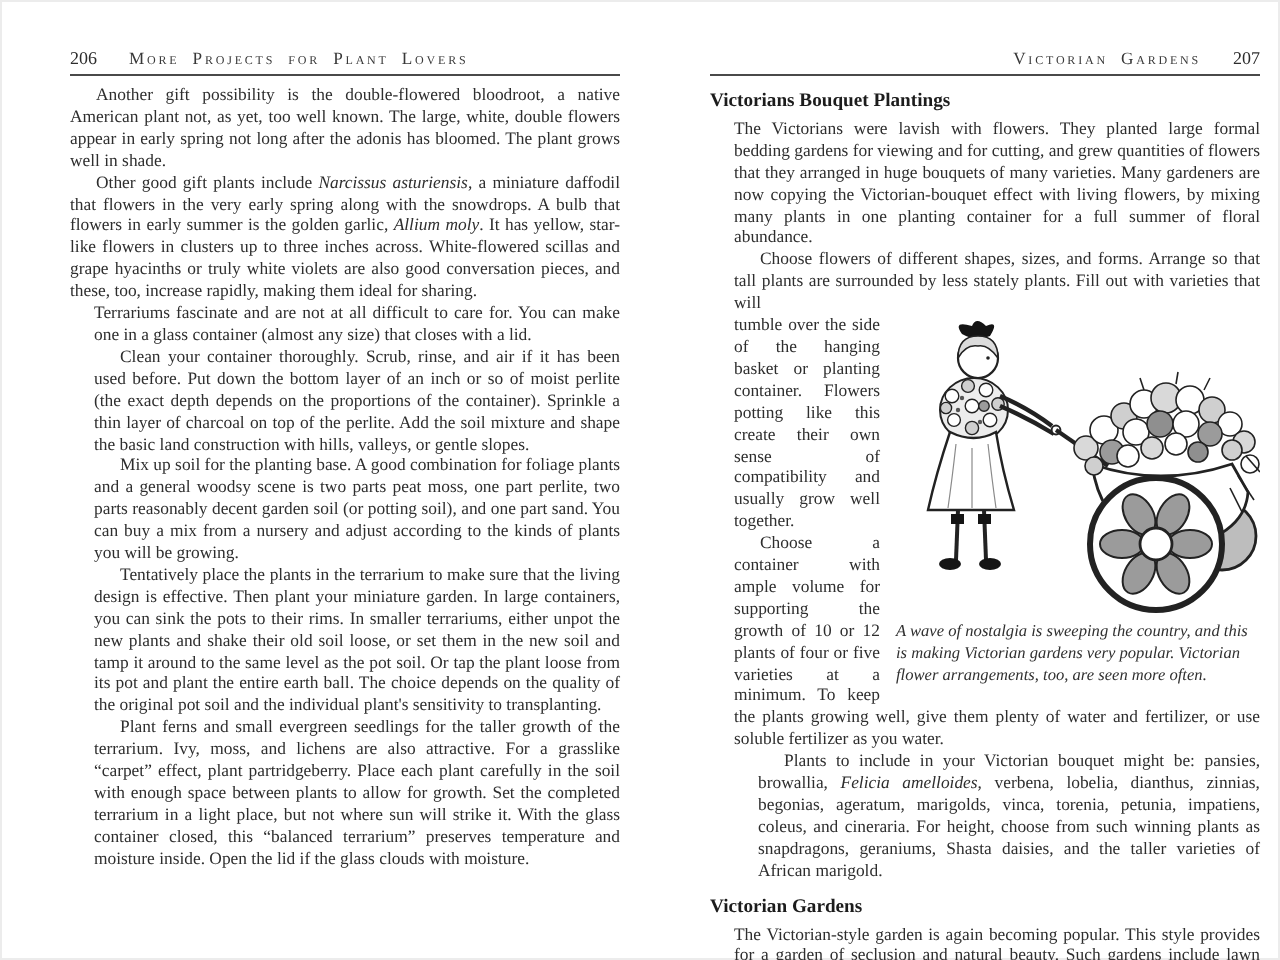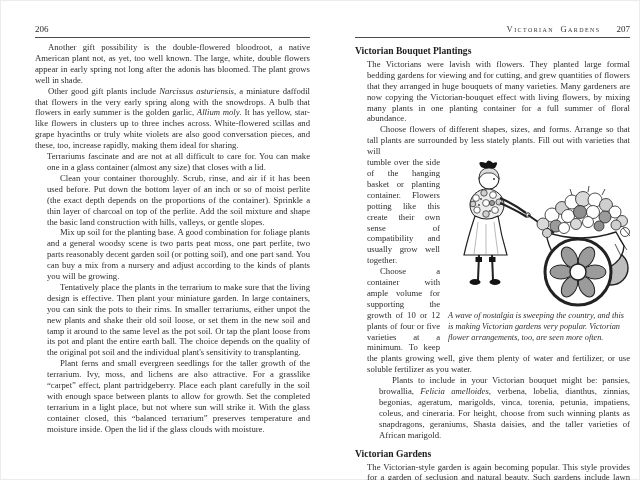--- a/index.html
+++ b/index.html
@@ -48,41 +48,42 @@
   i{font-style:italic;}
 </style>
 </head>
 <body>
 
 <div class="spread">
 
   <div class="page page-left">
     <div class="running-head rh-left">
       <span class="folio">206</span>
+      <span>More Projects for Plant Lovers</span>
     </div>
     <div class="body-text">
       <p class="indent first">Another gift possibility is the double-flowered bloodroot, a native American plant not, as yet, too well known. The large, white, double flowers appear in early spring not long after the adonis has bloomed. The plant grows well in shade.</p>
       <p class="indent"><span>Other good gift plants include </span><i>Narcissus asturiensis</i><span>, a miniature daffodil that flowers in the very early spring along with the snowdrops. A bulb that flowers in early summer is the golden garlic, </span><i>Allium moly</i><span>. It has yellow, star-like flowers in clusters up to three inches across. White-flowered scillas and grape hyacinths or truly white violets are also good conversation pieces, and these, too, increase rapidly, making them ideal for sharing.</span></p>
       <div class="section-body">
         <p>Terrariums fascinate and are not at all difficult to care for. You can make one in a glass container (almost any size) that closes with a lid.</p>
         <p class="indent">Clean your container thoroughly. Scrub, rinse, and air if it has been used before. Put down the bottom layer of an inch or so of moist perlite (the exact depth depends on the proportions of the container). Sprinkle a thin layer of charcoal on top of the perlite. Add the soil mixture and shape the basic land construction with hills, valleys, or gentle slopes.</p>
         <p class="indent">Mix up soil for the planting base. A good combination for foliage plants and a general woodsy scene is two parts peat moss, one part perlite, two parts reasonably decent garden soil (or potting soil), and one part sand. You can buy a mix from a nursery and adjust according to the kinds of plants you will be growing.</p>
         <p class="indent">Tentatively place the plants in the terrarium to make sure that the living design is effective. Then plant your miniature garden. In large containers, you can sink the pots to their rims. In smaller terrariums, either unpot the new plants and shake their old soil loose, or set them in the new soil and tamp it around to the same level as the pot soil. Or tap the plant loose from its pot and plant the entire earth ball. The choice depends on the quality of the original pot soil and the individual plant's sensitivity to transplanting.</p>
         <p class="indent">Plant ferns and small evergreen seedlings for the taller growth of the terrarium. Ivy, moss, and lichens are also attractive. For a grasslike “carpet” effect, plant partridgeberry. Place each plant carefully in the soil with enough space between plants to allow for growth. Set the completed terrarium in a light place, but not where sun will strike it. With the glass container closed, this “balanced terrarium” preserves temperature and moisture inside. Open the lid if the glass clouds with moisture.</p>
       </div>
     </div>
   </div>
 
   <div class="page page-right">
     <div class="running-head rh-right">
       <span>Victorian Gardens</span>
       <span class="folio">207</span>
     </div>
     <div class="body-text">
-      <div class="section-heading">Victorian Bouquet Plantings</div>
+      <div class="section-heading">Victorians Bouquet Plantings</div>
       <div class="section-body">
         <p>The Victorians were lavish with flowers. They planted large formal bedding gardens for viewing and for cutting, and grew quantities of flowers that they arranged in huge bouquets of many varieties. Many gardeners are now copying the Victorian-bouquet effect with living flowers, by mixing many plants in one planting container for a full summer of floral abundance.</p>
         <p class="indent">Choose flowers of different shapes, sizes, and forms. Arrange so that tall plants are surrounded by less stately plants. Fill out with varieties that will</p>
 
         <div class="illus-float">
 
           <svg class="illus-svg" viewBox="0 0 182 150" aria-hidden="true">
             <g stroke="#222" stroke-width="1" fill="none">
 
               <path d="M33,9 Q28,2 38,5 Q40,0 45,5 Q52,2 47,10 Q40,13 33,9 Z" fill="#141414" stroke="none"></path>

